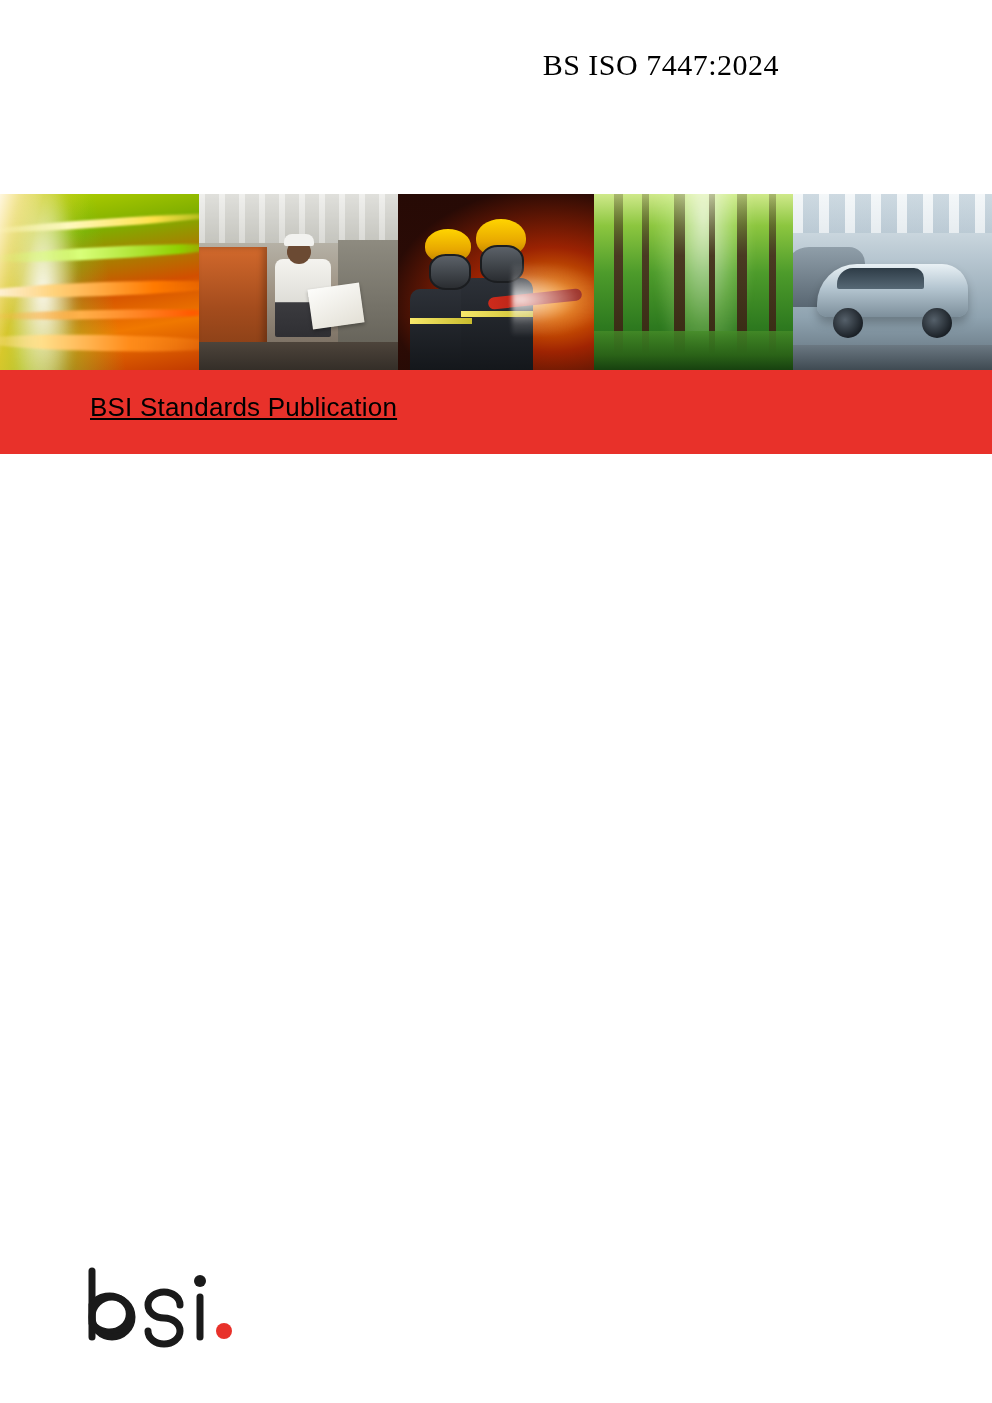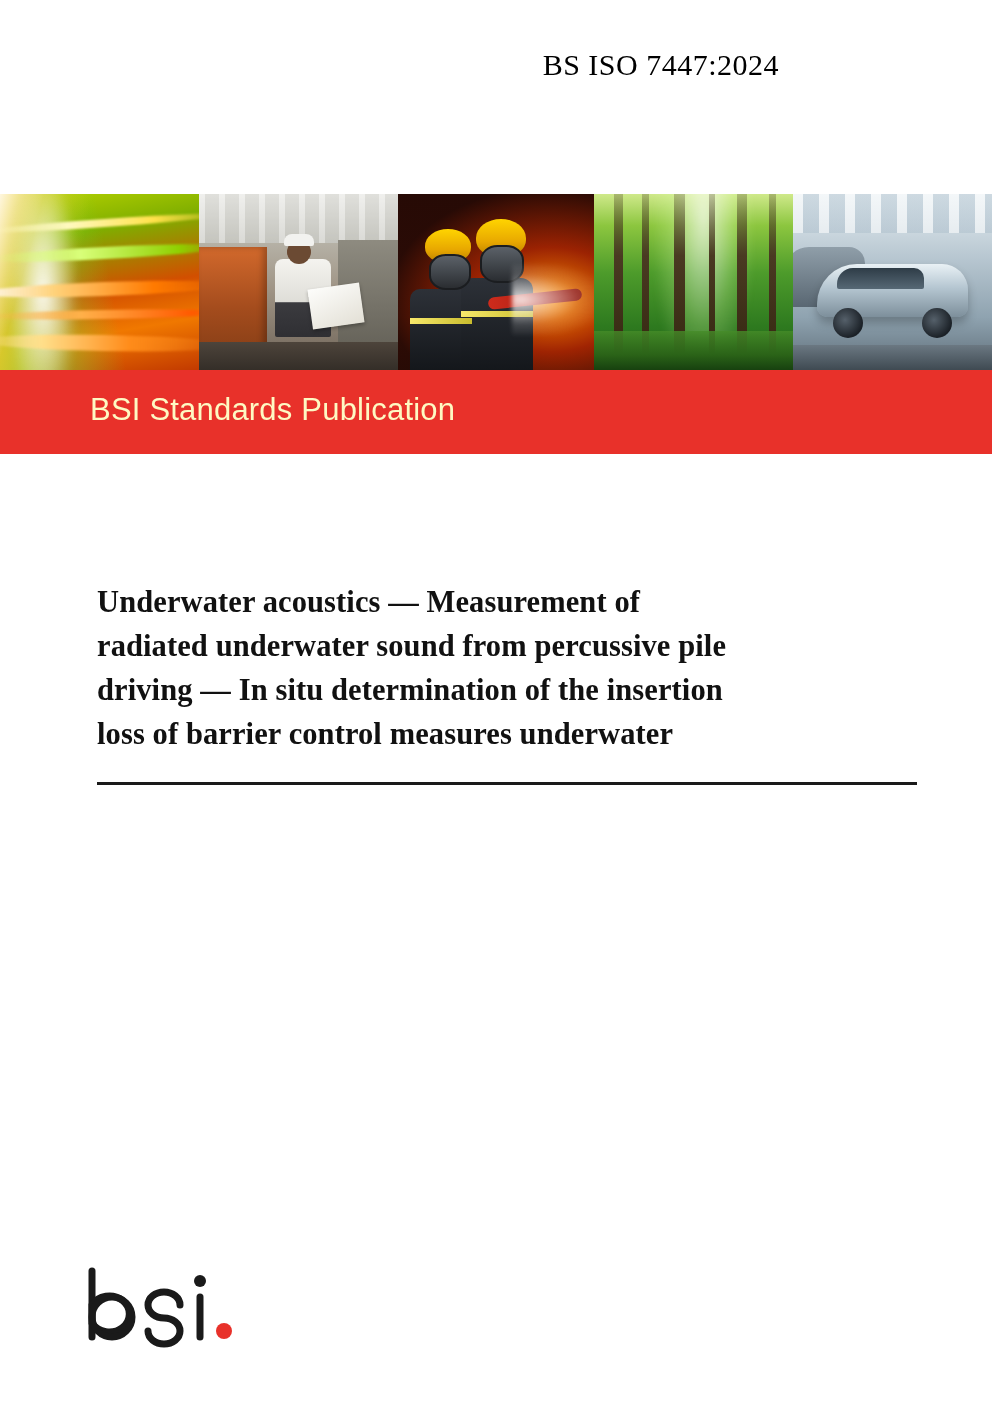--- a/index.html
+++ b/index.html
@@ -234,24 +234,25 @@
     left: 0;
     width: 992px;
     height: 84px;
     background: #e8312a;
   }
   .red-band-text {
     position: absolute;
     left: 90px;
     top: 22px;
     font-family: "Liberation Sans", sans-serif;
-    font-size: 31px;
-    color: #fef9c3;
+    font-size: 26px;
+    color: #000000;
     letter-spacing: 0.2px;
     white-space: nowrap;
+    text-decoration: underline;
   }
 
   
   .title-block {
     position: absolute;
     left: 97px;
     top: 580px;
     width: 820px;
   }
   .doc-title {
@@ -342,29 +343,20 @@
       <div class="wheel1"></div>
       <div class="wheel2"></div>
       <div class="floor"></div>
     </div>
   </div>
 
   <div class="red-band">
     <div class="red-band-text">BSI Standards Publication</div>
   </div>
 
-  <div class="title-block">
-    <div class="doc-title">
-      <div>Underwater acoustics — Measurement of</div>
-      <div>radiated underwater sound from percussive pile</div>
-      <div>driving — In situ determination of the insertion</div>
-      <div>loss of barrier control measures underwater</div>
-    </div>
-    <div class="title-rule"></div>
-  </div>
 
   <div class="bsi-logo">
     <svg width="160" height="90" viewBox="0 0 160 90" xmlns="http://www.w3.org/2000/svg" aria-hidden="true">
       <g fill="none" stroke="#1a1a1a" stroke-width="7" stroke-linecap="round">
 
         <path d="M8 6 L8 72"></path>
         <path d="M8 40 a20 18 0 1 1 0 18 Z" fill="none"></path>
         <ellipse cx="28" cy="52" rx="20" ry="20"></ellipse>
 
         <path d="M96 40 a16 13 0 1 0 -16 13 a16 13 0 1 1 -16 13"></path>

